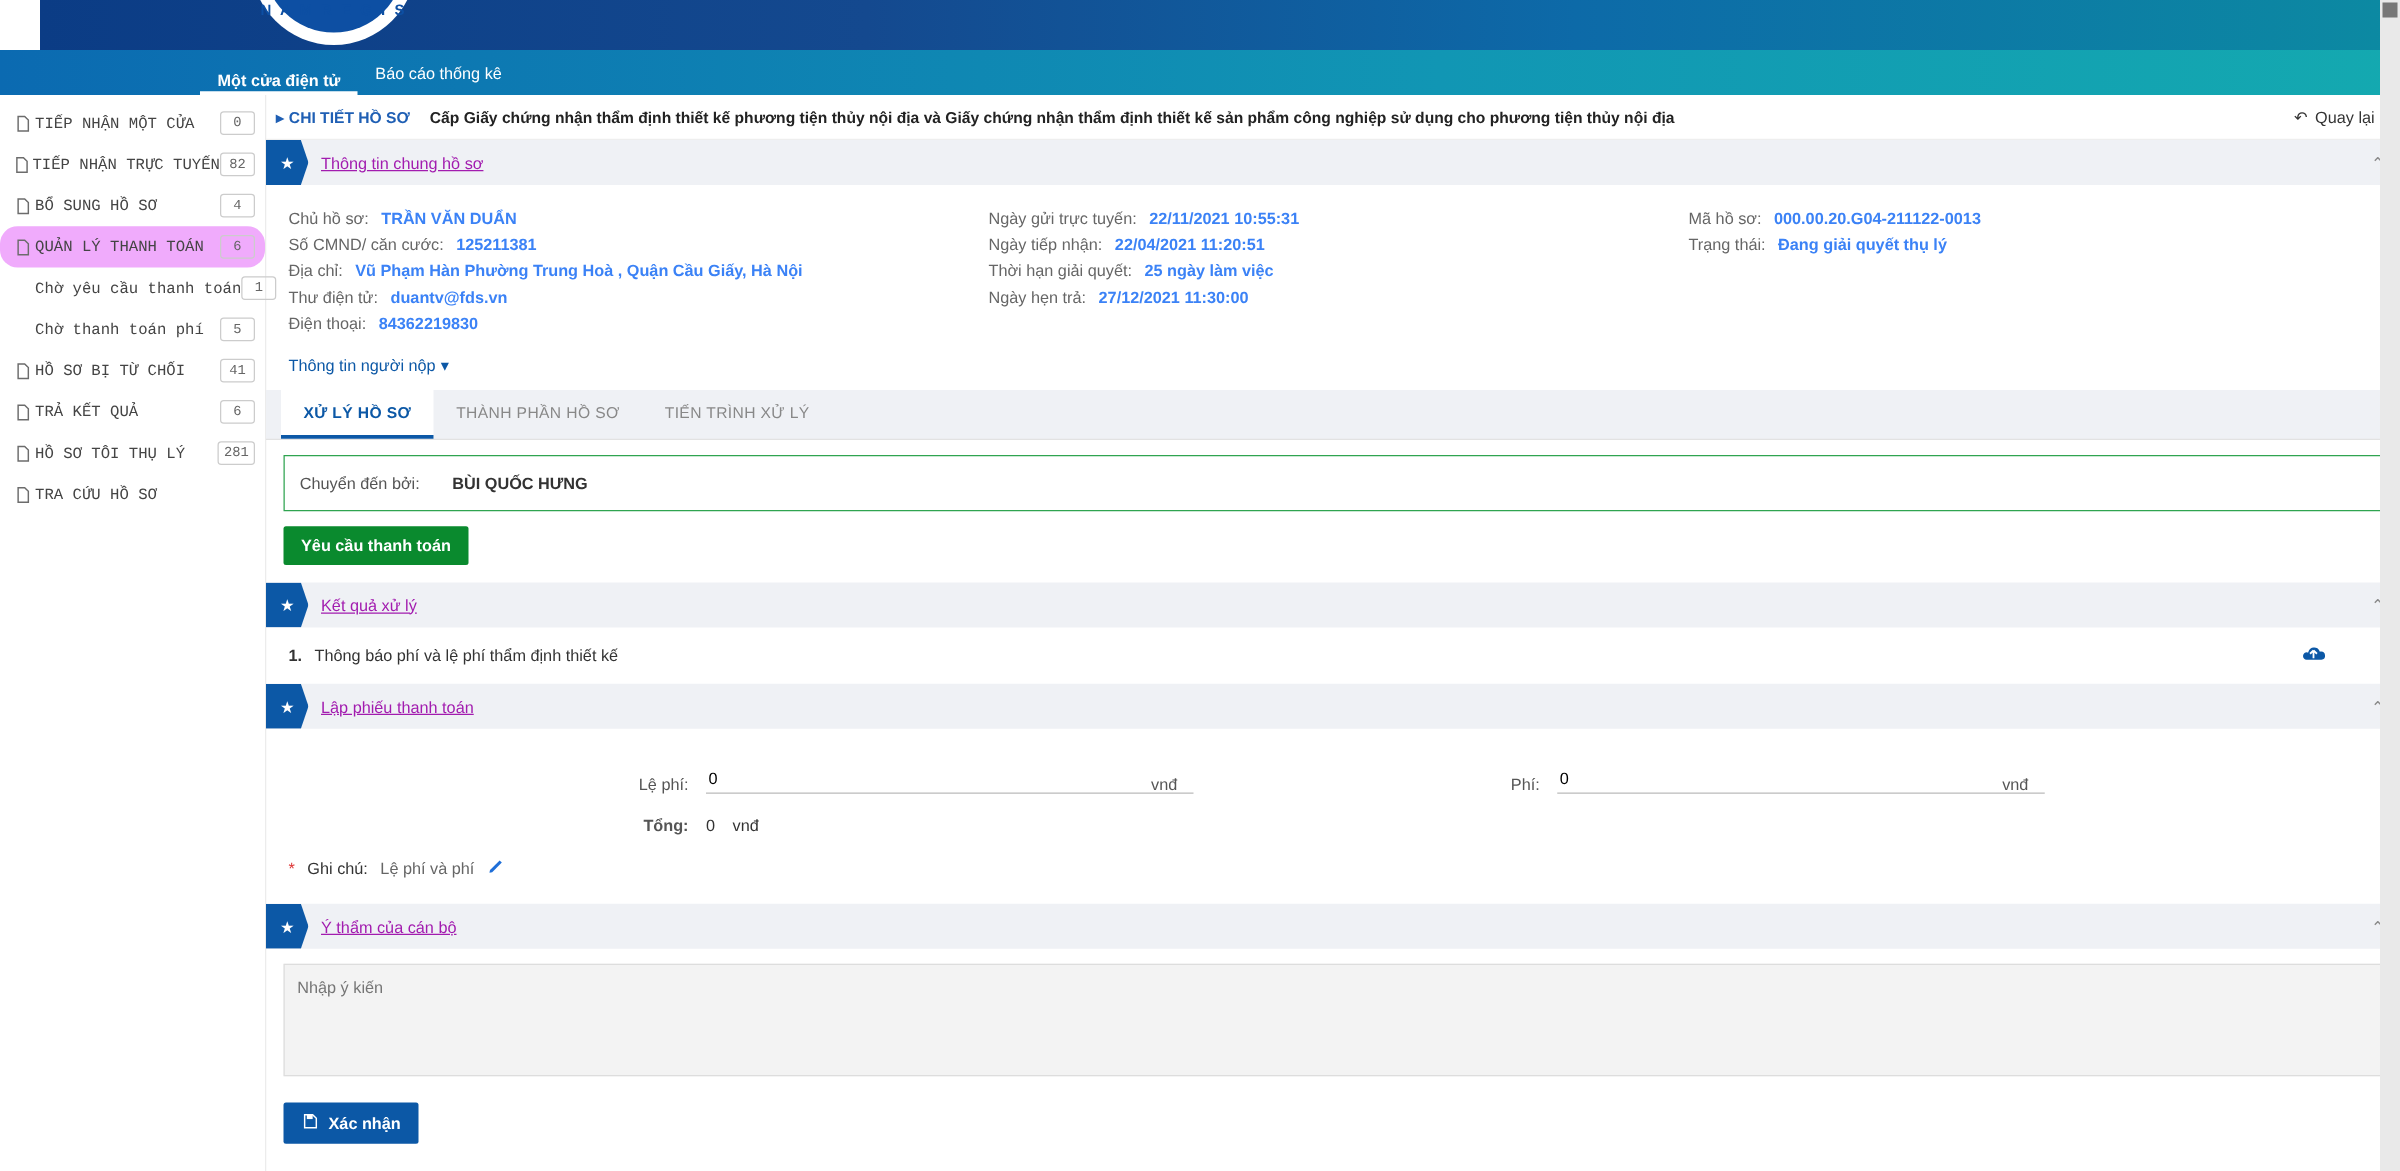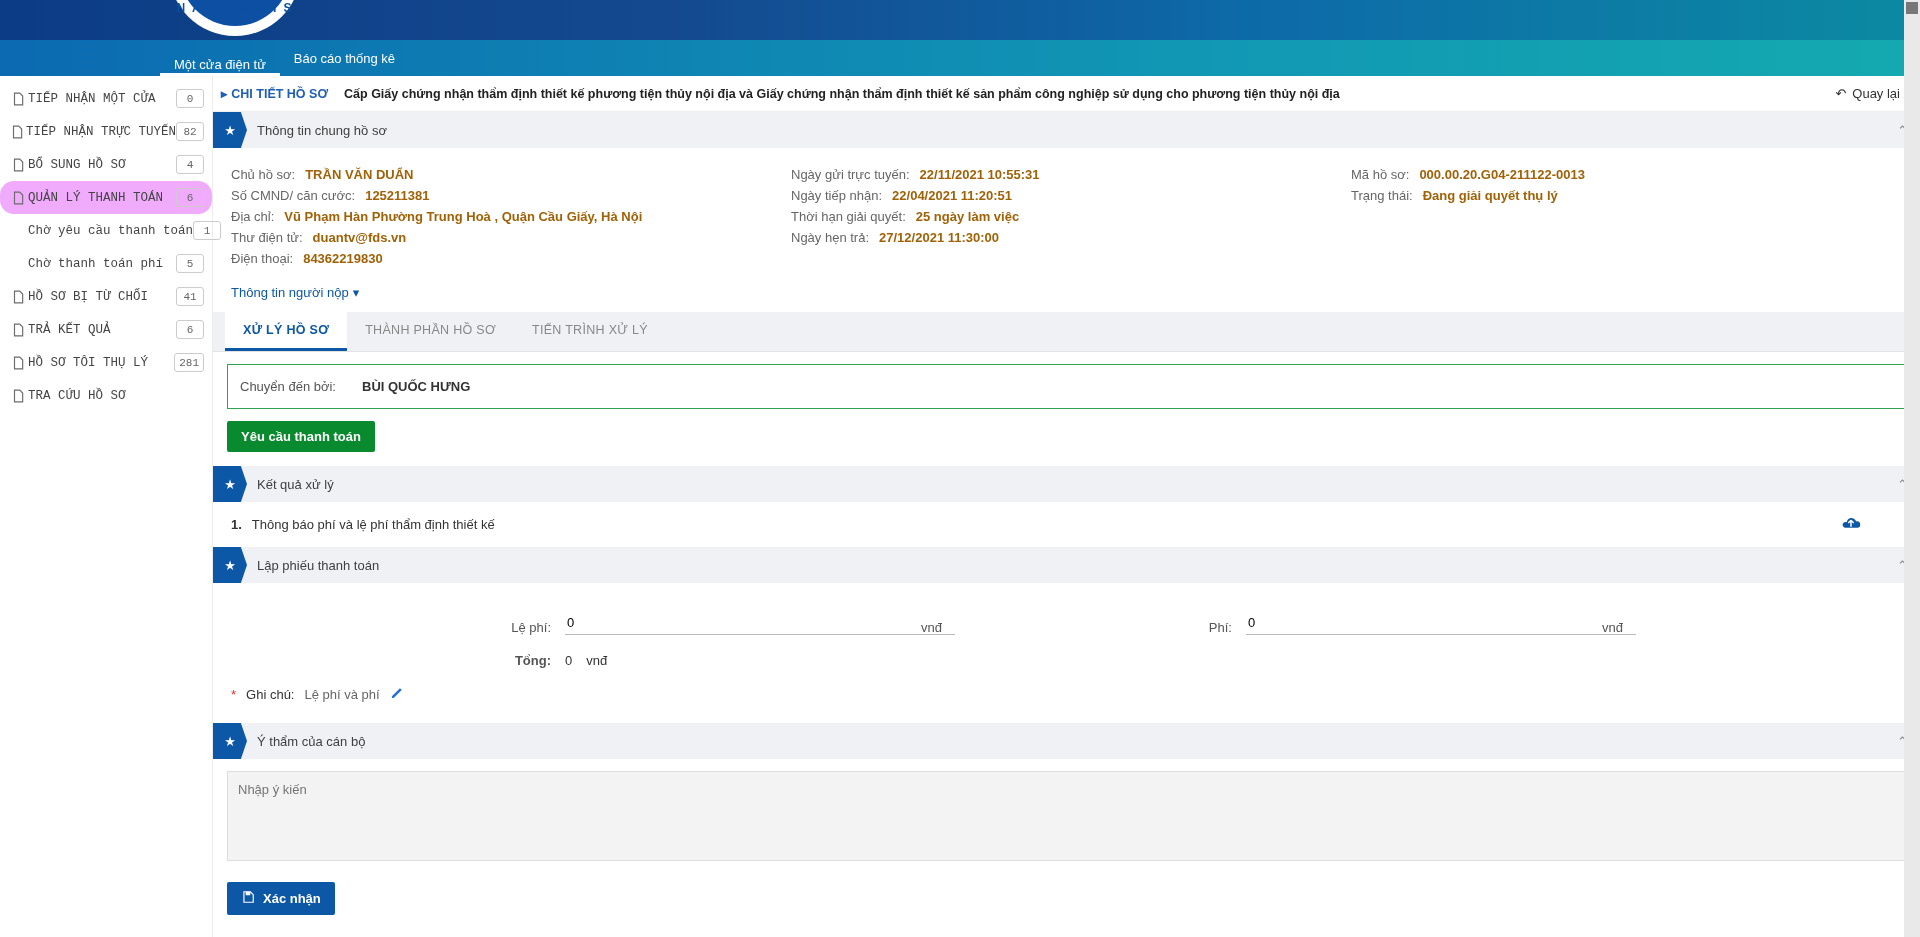--- a/index.html
+++ b/index.html
@@ -17,20 +17,21 @@
     flex-direction: column;
   }
 
   
   .banner {
     height: 40px;
     background: linear-gradient(to right, #0b3c85 0%, #14498f 35%, #0d6aa8 65%, #0c8aa2 100%);
     position: relative;
     display: flex;
     align-items: flex-end;
+    margin-left: 32px;
   }
   .logo-badge {
     position: absolute;
     left: 165px;
     top: -30px;
     width: 140px;
     height: 70px;
     overflow: hidden;
   }
   .logo-badge svg { display: block; }
@@ -45,21 +46,21 @@
     color: #fff;
     font-size: 13px;
     padding: 0 14px;
     display: flex;
     align-items: center;
     cursor: pointer;
     white-space: nowrap;
   }
   .nav-item.active {
     border-bottom: 3px solid #fff;
-    font-weight: 400;
+    font-weight: 700;
     margin-top: 16px;
   }
 
   
   .main {
     flex: 1;
     display: flex;
     min-height: 0;
   }
 
@@ -154,36 +155,36 @@
     background: #0c58a6;
     color: #fff;
     height: 100%;
     width: 34px;
     display: flex;
     align-items: center;
     justify-content: center;
     clip-path: polygon(0 0, 82% 0, 100% 50%, 82% 100%, 0 100%);
     margin-right: 10px;
   }
-  .sect-title { font-size: 13px; color: #404040; }
+  .sect-title { font-size: 13px; color: #a21caf; text-decoration: underline; }
   .sect-caret {
     margin-left: auto;
     color: #8a8a8a;
     cursor: pointer;
   }
 
   .info-grid {
     display: grid;
     grid-template-columns: 560px 560px 1fr;
     gap: 2px 0;
     padding: 16px 18px 10px;
   }
   .info-row { display: flex; gap: 10px; padding: 3px 0; font-size: 13px; }
   .info-label { color: #666; white-space: nowrap; }
-  .info-val { font-weight: bold; color: #a16207; }
+  .info-val { font-weight: bold; color: #3b82f6; }
   .info-link {
     color: #0c58a6;
     padding: 6px 18px 12px;
     display: flex;
     align-items: center;
     gap: 4px;
     cursor: pointer;
     font-size: 13px;
   }
 

